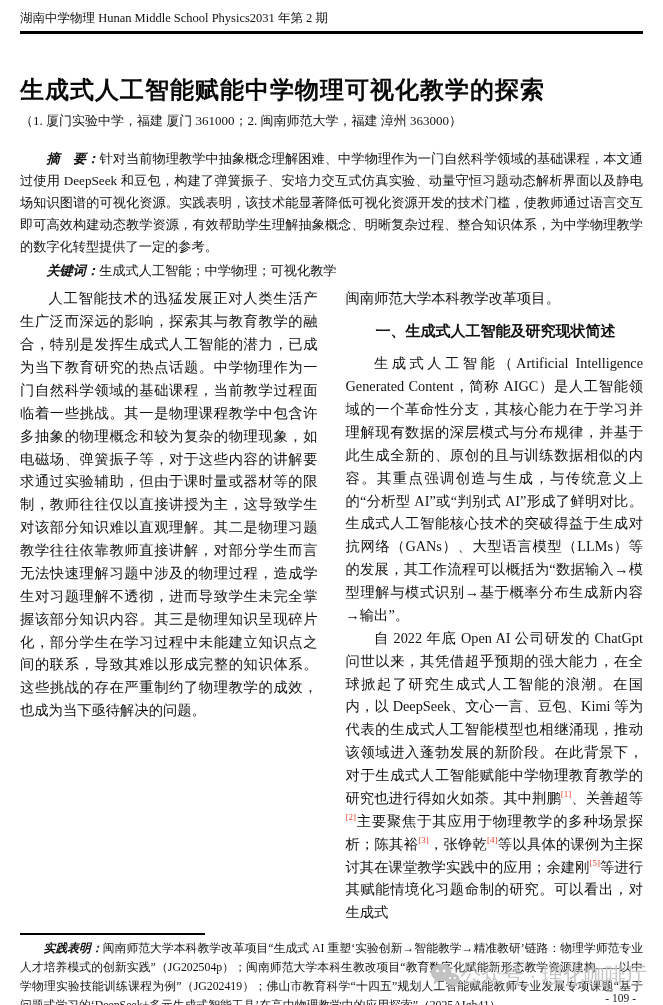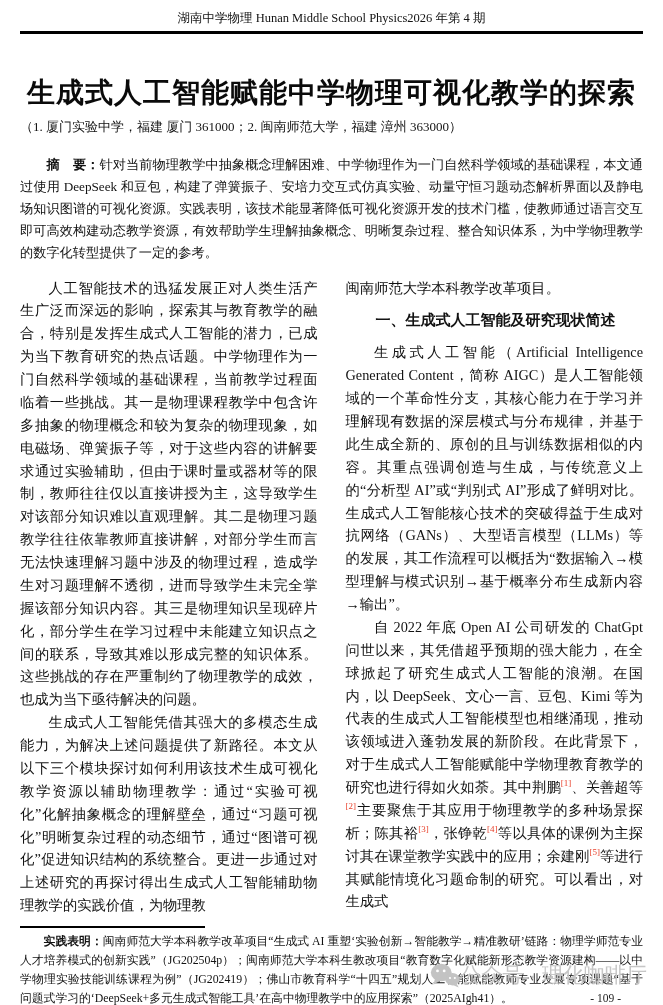--- a/index.html
+++ b/index.html
@@ -4,82 +4,82 @@
 <style>
   :root { --cite: #e60000; }
   * { margin:0; padding:0; box-sizing:border-box; }
   html,body { background:#ffffff; }
   body {
     width:663px; height:1005px; position:relative; overflow:hidden;
     font-family:"Liberation Serif", serif; color:#121212;
   }
   .page { padding:8px 20px 0 20px; }
 
-  .header-row { display:flex; justify-content:center; align-items:baseline;
+  .header-row { display:flex; justify-content:flex-start; align-items:baseline;
     font-size:12.5px; padding:2px 0 4px 0; }
   .header-rule { border-top:1px solid #000; height:3px; border-bottom:2.5px solid #000; }
 
   .title {
-    margin-top:40px; text-align:center; font-weight:bold; font-size:28px;
+    margin-top:40px; text-align:left; font-weight:bold; font-size:24px;
     letter-spacing:1px; font-family:"Liberation Sans", sans-serif; color:#0a0a0a;
   }
   .authors { margin-top:18px; text-align:center; font-size:14.5px; }
   .authors sup { font-size:9.5px; }
   .affil { margin-top:6px; text-align:left; font-size:13px; }
 
   .abstract-block { margin-top:18px; font-size:13.2px; line-height:1.66; text-align:justify; }
   .abstract-block p { text-indent:2em; }
-  .blabel { font-weight:bold; font-family:"Liberation Sans", sans-serif; }
+  .blabel { font-weight:bold; font-family:"Liberation Sans", sans-serif;font-style:italic; }
   .keywords { margin-top:2px; text-indent:2em; font-size:13.2px; }
 
-  .columns { display:flex; gap:28px; margin-top:13px; }
+  .columns { display:flex; gap:28px; margin-top:6px; }
   .col { flex:1; min-width:0; font-size:14.3px; line-height:1.6; text-align:justify; }
   .col p { text-indent:2em; margin:0; }
   .col p.noindent { text-indent:0; }
   .sec-heading {
     margin:9px 0 9px 0; text-indent:2em; font-weight:bold; font-size:15px;
     font-family:Liberation Serif, serif;
   }
   sup.cite { color:var(--cite); font-size:9px; line-height:0; }
   sup.author-sup { font-size:9.5px; }
 
   .foot-rule { width:185px; border-top:2px solid #000; margin-top:9px; }
   .footnotes { margin-top:4px; font-size:11.8px; line-height:1.6; text-align:justify; }
   .footnotes p { text-indent:2em; }
 
   .watermark {
     position:absolute; right:16px; bottom:16px; display:flex; align-items:center; 
     color:#c6c6c6; font-size:21px; font-family:"Liberation Sans", sans-serif; white-space:nowrap;
   }
-  .pagenum { position:absolute; right:42px; bottom:1px; font-size:11.5px; color:#222; }
+  .pagenum { position:absolute; right:27px; bottom:1px; font-size:11.5px; color:#222; }
 </style>
 </head>
 <body>
 
 <div class="page">
 
   <div class="header-row">
     <span>湖南中学物理 Hunan Middle School Physics</span>
-    <span>2026 年第 4 期</span>
+    <span>2031 年第 2 期</span>
   </div>
   <div class="header-rule"></div>
 
   <div class="title">生成式人工智能赋能中学物理可视化教学的探索</div>
 
 
   <div class="affil">（1. 厦门实验中学，福建 厦门 361000；2. 闽南师范大学，福建 漳州 363000）</div>
 
   <div class="abstract-block">
     <p><span class="blabel">摘　要：</span><span>针对当前物理教学中抽象概念理解困难、中学物理作为一门自然科学领域的基础课程，本文通过使用 DeepSeek 和豆包，构建了弹簧振子、安培力交互式仿真实验、动量守恒习题动态解析界面以及静电场知识图谱的可视化资源。实践表明，该技术能显著降低可视化资源开发的技术门槛，使教师通过语言交互即可高效构建动态教学资源，有效帮助学生理解抽象概念、明晰复杂过程、整合知识体系，为中学物理教学的数字化转型提供了一定的参考。</span></p>
+    <p class="keywords"><span class="blabel">关键词：</span><span>生成式人工智能；中学物理；可视化教学</span></p>
   </div>
 
   <div class="columns">
     <div class="col">
         <p>人工智能技术的迅猛发展正对人类生活产生广泛而深远的影响，探索其与教育教学的融合，特别是发挥生成式人工智能的潜力，已成为当下教育研究的热点话题。中学物理作为一门自然科学领域的基础课程，当前教学过程面临着一些挑战。其一是物理课程教学中包含许多抽象的物理概念和较为复杂的物理现象，如电磁场、弹簧振子等，对于这些内容的讲解要求通过实验辅助，但由于课时量或器材等的限制，教师往往仅以直接讲授为主，这导致学生对该部分知识难以直观理解。其二是物理习题教学往往依靠教师直接讲解，对部分学生而言无法快速理解习题中涉及的物理过程，造成学生对习题理解不透彻，进而导致学生未完全掌握该部分知识内容。其三是物理知识呈现碎片化，部分学生在学习过程中未能建立知识点之间的联系，导致其难以形成完整的知识体系。这些挑战的存在严重制约了物理教学的成效，也成为当下亟待解决的问题。</p>
-        <p>生成式人工智能凭借其强大的多模态生成能力，为解决上述问题提供了新路径。本文从以下三个模块探讨如何利用该技术生成可视化教学资源以辅助物理教学：通过“实验可视化”化解抽象概念的理解壁垒，通过“习题可视化”明晰复杂过程的动态细节，通过“图谱可视化”促进知识结构的系统整合。更进一步通过对上述研究的再探讨得出生成式人工智能辅助物理教学的实践价值，为物理教</p>
       </div>
     <div class="col">
         <p class="noindent">闽南师范大学本科教学改革项目。</p>
         <div class="sec-heading">一、生成式人工智能及研究现状简述</div>
         <p>生成式人工智能（Artificial Intelligence Generated Content，简称 AIGC）是人工智能领域的一个革命性分支，其核心能力在于学习并理解现有数据的深层模式与分布规律，并基于此生成全新的、原创的且与训练数据相似的内容。其重点强调创造与生成，与传统意义上的“分析型 AI”或“判别式 AI”形成了鲜明对比。生成式人工智能核心技术的突破得益于生成对抗网络（GANs）、大型语言模型（LLMs）等的发展，其工作流程可以概括为“数据输入→模型理解与模式识别→基于概率分布生成新内容→输出”。</p>
         <p>自 2022 年底 Open AI 公司研发的 ChatGpt 问世以来，其凭借超乎预期的强大能力，在全球掀起了研究生成式人工智能的浪潮。在国内，以 DeepSeek、文心一言、豆包、Kimi 等为代表的生成式人工智能模型也相继涌现，推动该领域进入蓬勃发展的新阶段。在此背景下，对于生成式人工智能赋能中学物理教育教学的研究也进行得如火如荼。其中荆鹏<sup class="cite">[1]</sup>、关善超等<sup class="cite">[2]</sup>主要聚焦于其应用于物理教学的多种场景探析；陈其裕<sup class="cite">[3]</sup>，张铮乾<sup class="cite">[4]</sup>等以具体的课例为主探讨其在课堂教学实践中的应用；余建刚<sup class="cite">[5]</sup>等进行其赋能情境化习题命制的研究。可以看出，对生成式</p>
       </div>
   </div>
 
   <div class="foot-rule"></div>

